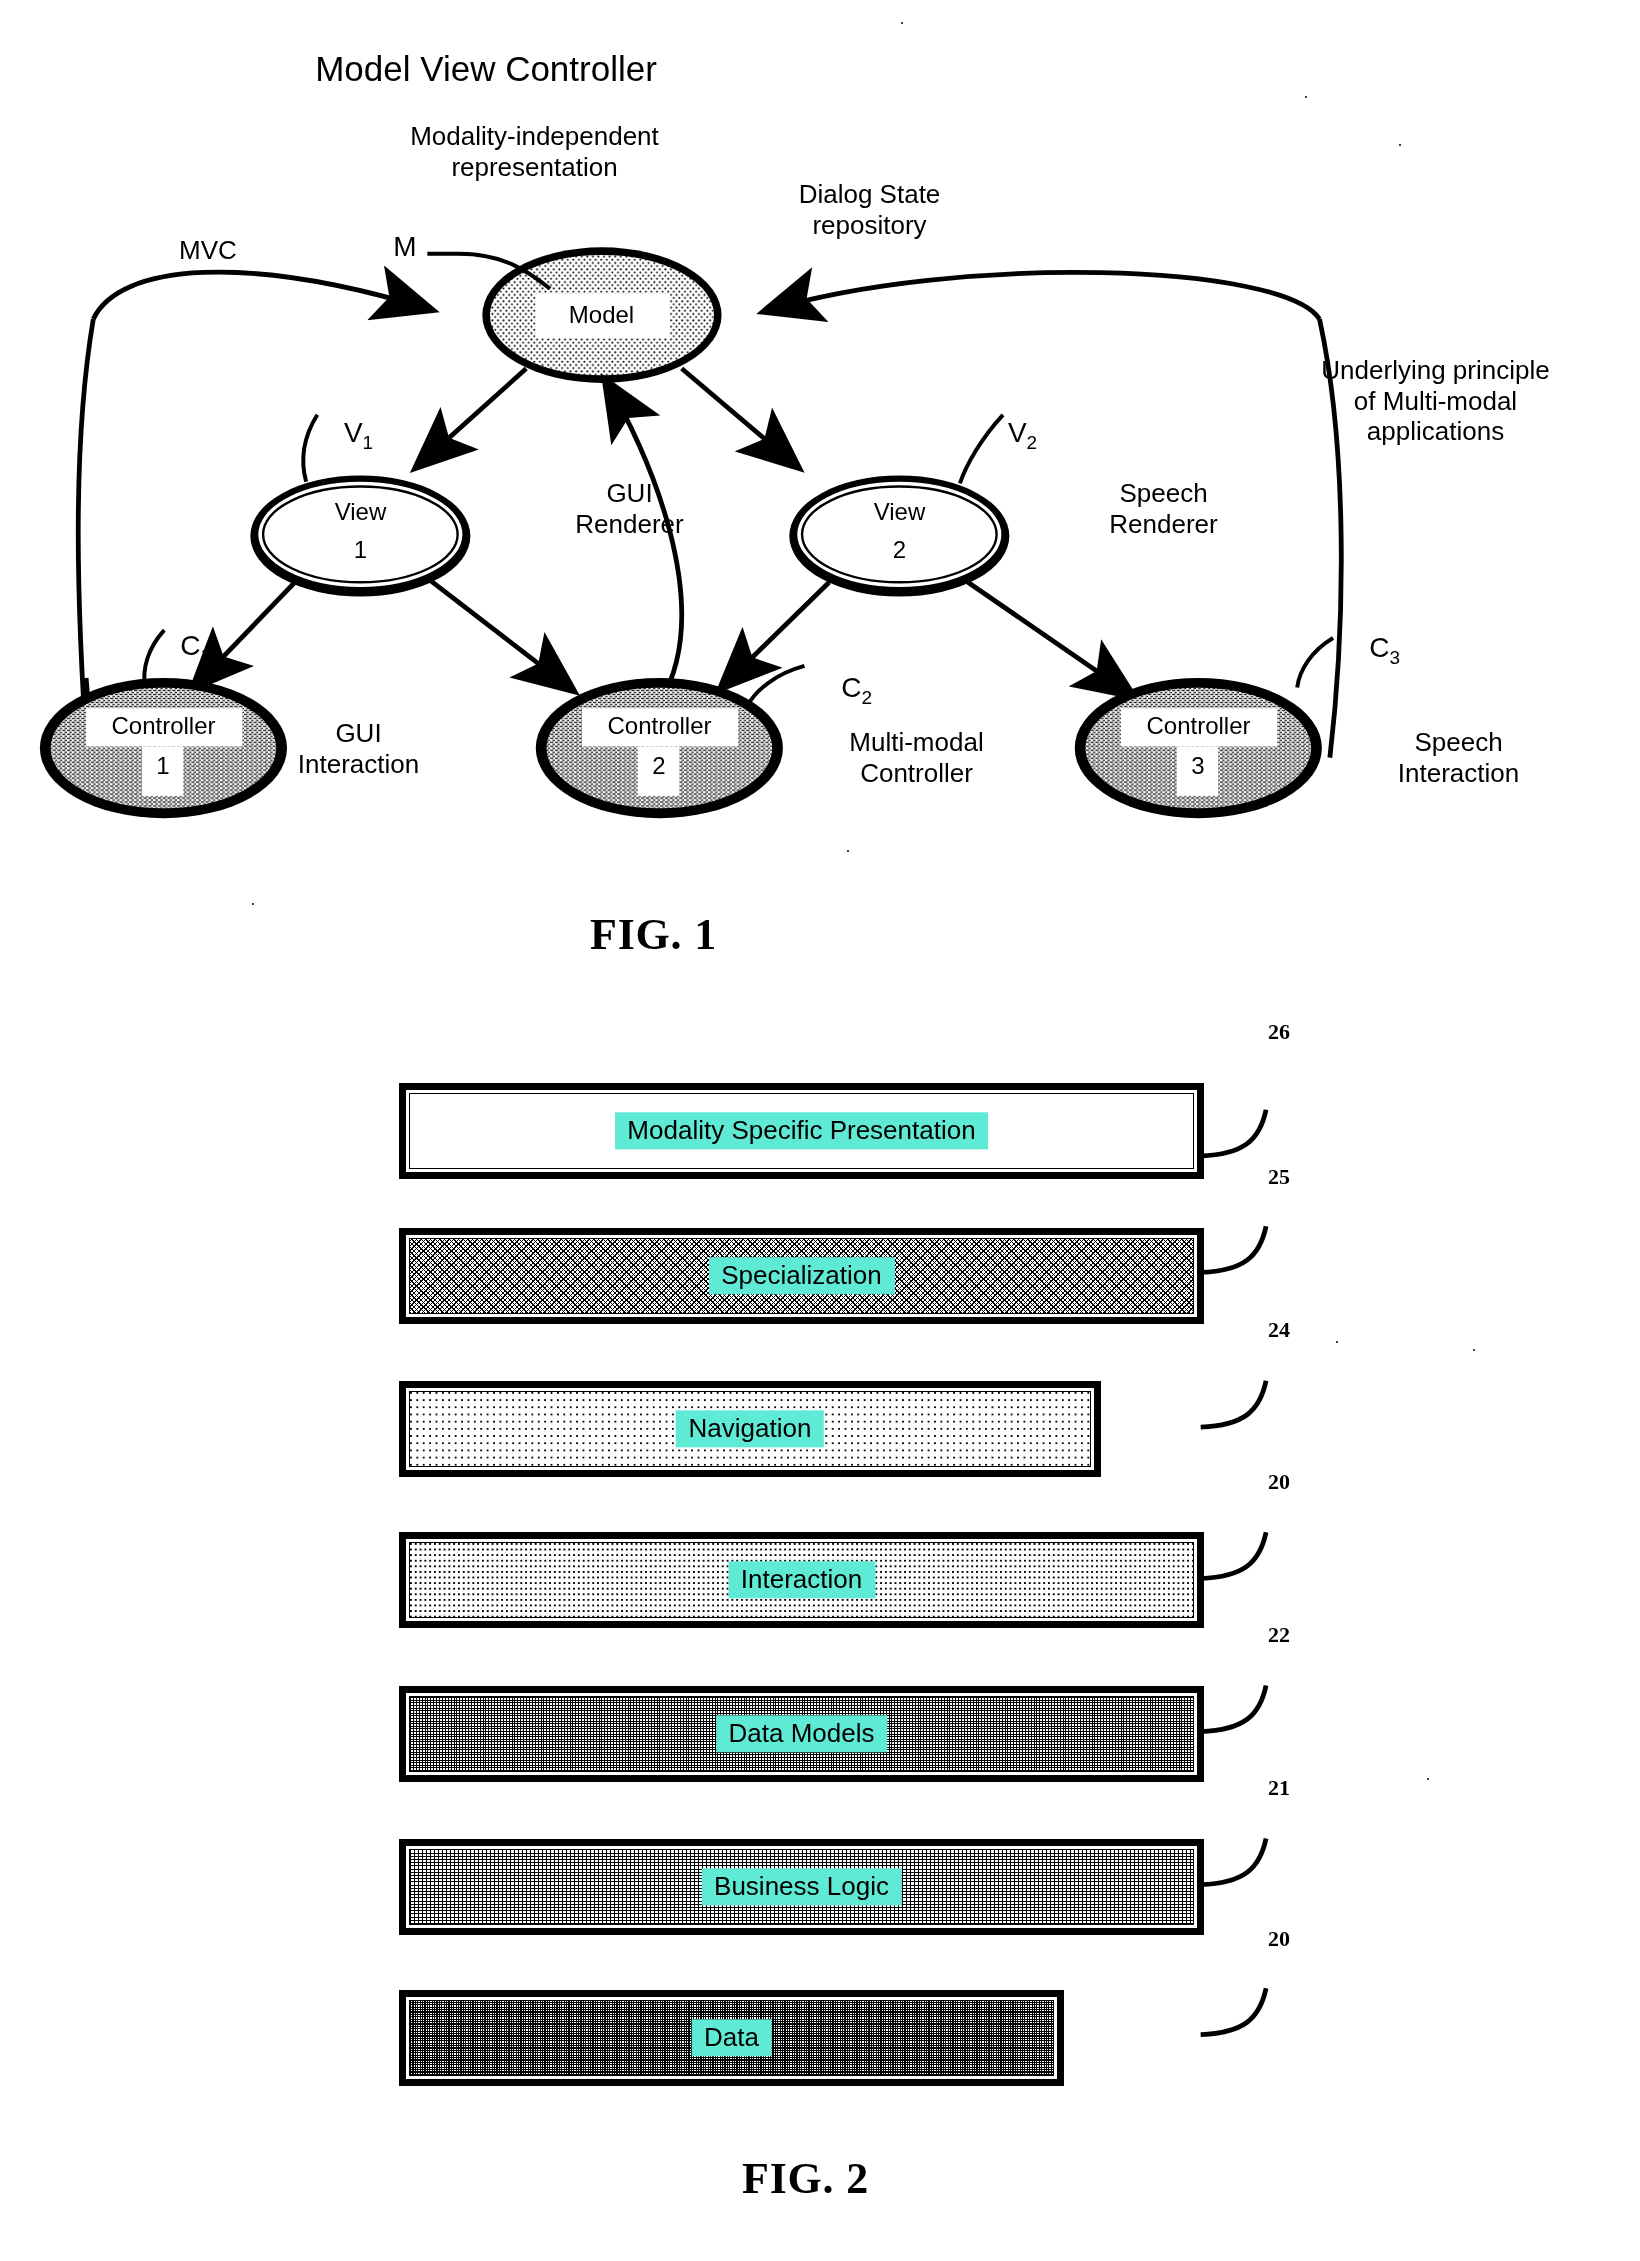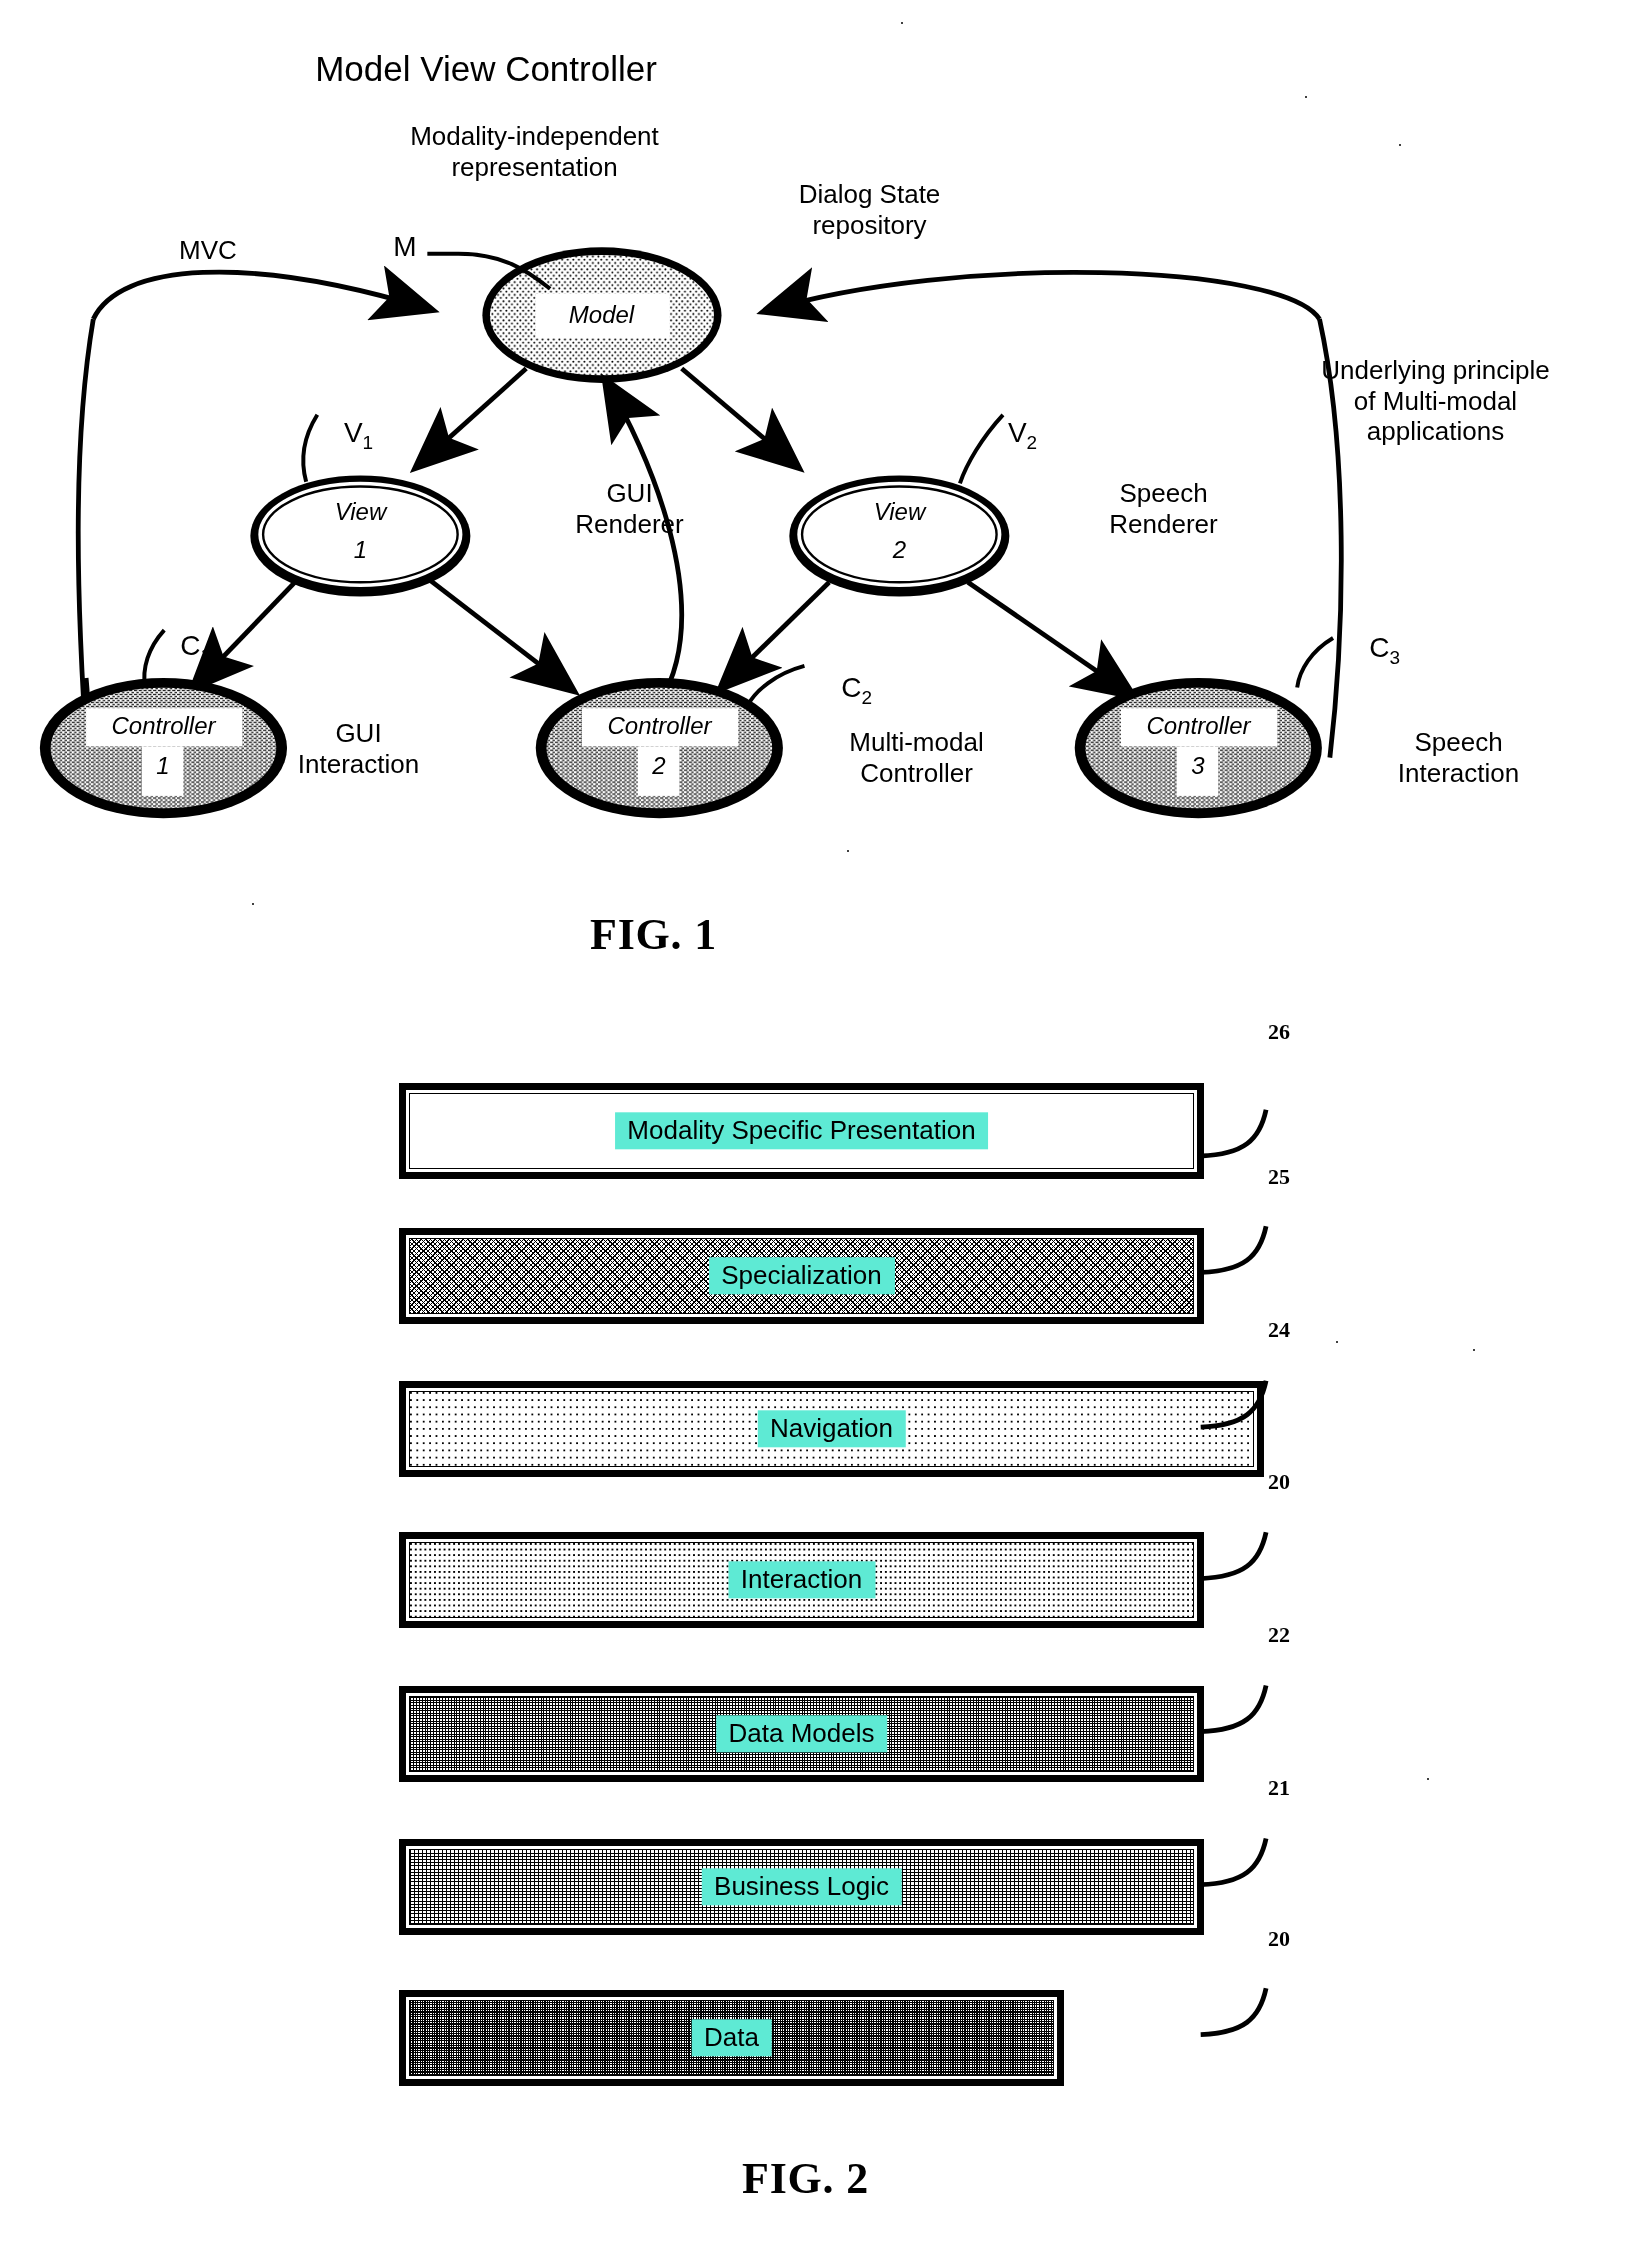--- a/index.html
+++ b/index.html
@@ -8,21 +8,21 @@
 
   svg.fig{position:absolute;left:0;top:0;overflow:visible;}
 
   
   .txt{position:absolute;text-align:center;line-height:1.18;white-space:pre;}
   .sans{font-family:"Liberation Sans",sans-serif;}
   .serif-b{font-family:"Liberation Serif",serif;font-weight:bold;}
 
   .title{font-size:35px;}
   .ann{font-size:26px;text-align:center;}
-  .node-label{font-size:24px;font-style:italic;}
+  .node-label{font-size:24px;}
   .ref{font-size:28px;}
   .figlabel{font-size:44px;letter-spacing:0.8px;}
   .sub{font-size:19px;vertical-align:sub;}
 
   
   .bar{position:absolute;box-sizing:border-box;border:7.2px solid #000;}
   .bar .inner{position:absolute;inset:3.2px;box-sizing:border-box;border:1.6px solid #000;}
   .bar .cap{position:absolute;left:50%;top:50%;transform:translate(-50%,-50%);
             background:#5eead4;padding:3.2px 12.8px;font-size:26px;font-family:"Liberation Sans",sans-serif;
             white-space:nowrap;z-index:3;}
@@ -206,21 +206,21 @@
       <div class="bar" style="left: 399px; top: 1083px; width: 805px; height: 96px;">
         <div class="inner f-white"></div>
         <div class="cap">Modality Specific Presentation</div>
       </div>
       <div class="numlbl" style="left: 1268px; top: 1019px;">26</div>
       <div class="bar" style="left: 399px; top: 1228px; width: 805px; height: 96px;">
         <div class="inner f-l5"></div>
         <div class="cap">Specialization</div>
       </div>
       <div class="numlbl" style="left: 1268px; top: 1164px;">25</div>
-      <div class="bar" style="left: 399px; top: 1381px; width: 865px; height: 96px;">
+      <div class="bar" style="left: 399px; top: 1381px; width: 702px; height: 96px;">
         <div class="inner f-l1"></div>
         <div class="cap">Navigation</div>
       </div>
       <div class="numlbl" style="left: 1268px; top: 1317px;">24</div>
       <div class="bar" style="left: 399px; top: 1532px; width: 805px; height: 96px;">
         <div class="inner f-l2"></div>
         <div class="cap">Interaction</div>
       </div>
       <div class="numlbl" style="left: 1268px; top: 1469px;">20</div>
       <div class="bar" style="left: 399px; top: 1686px; width: 805px; height: 96px;">

